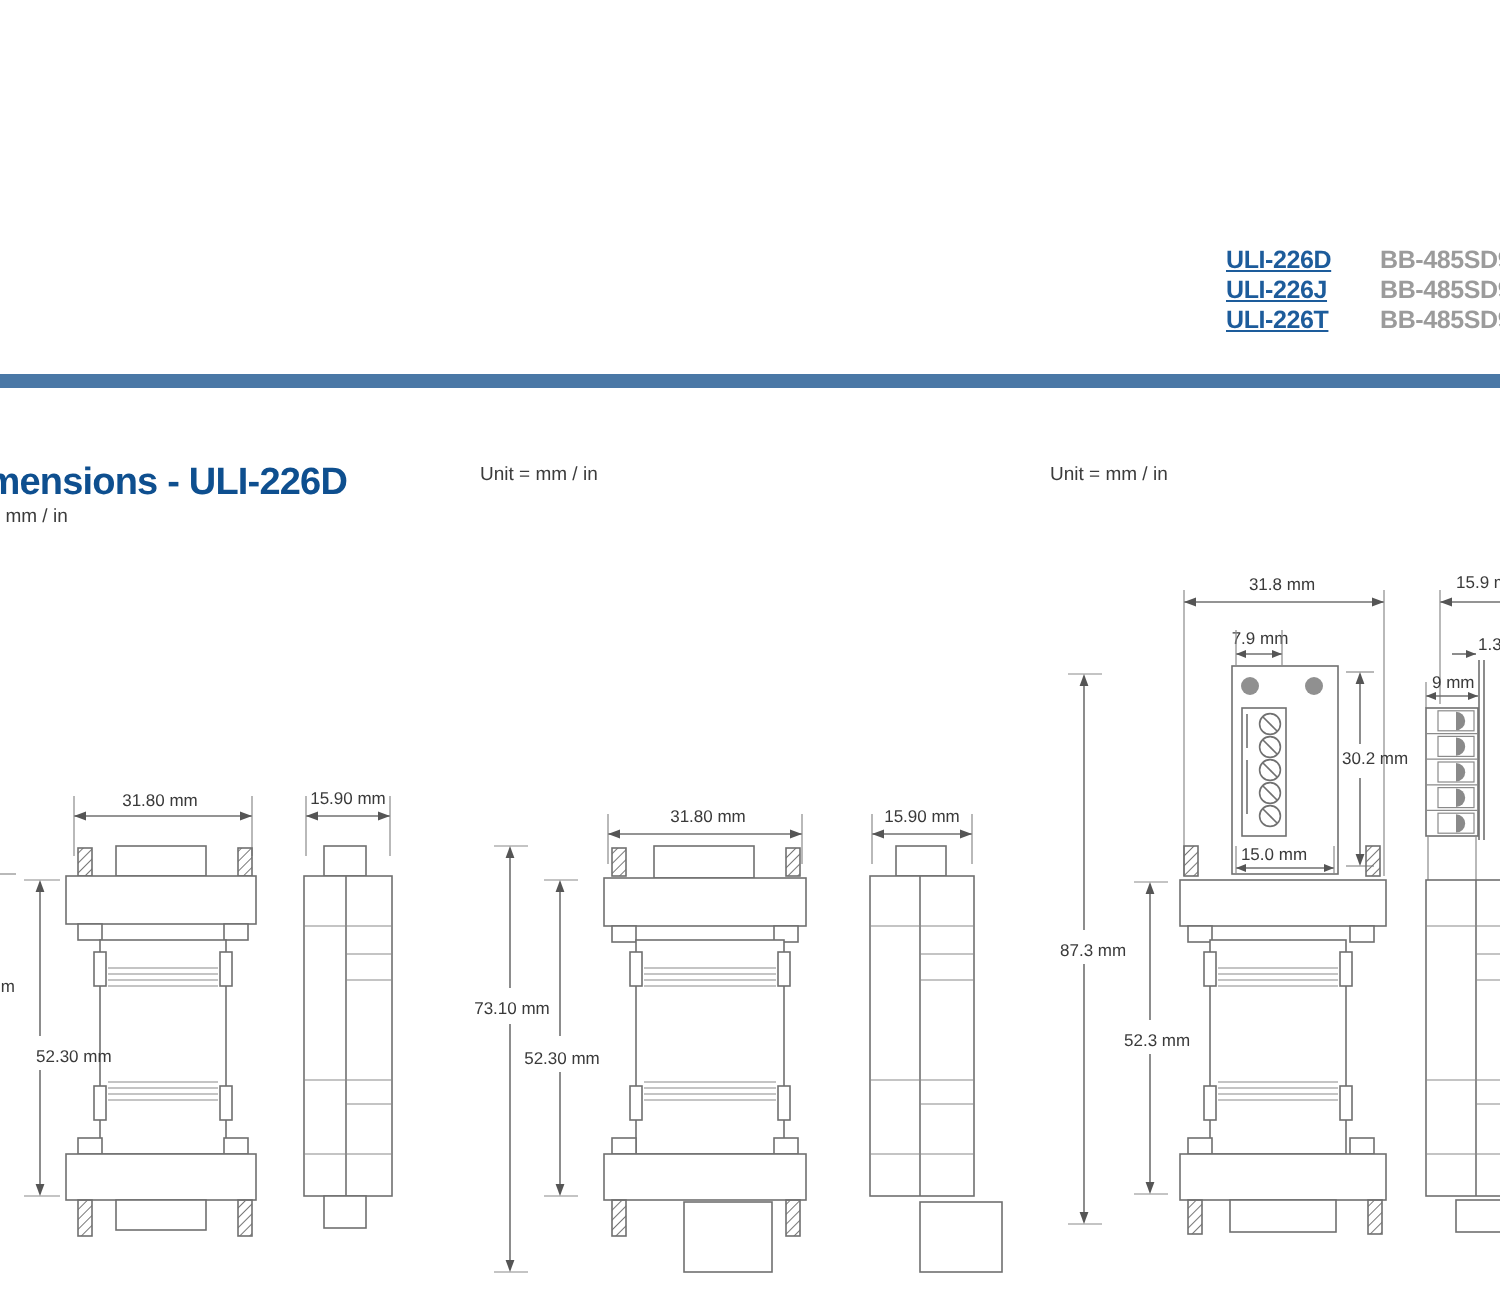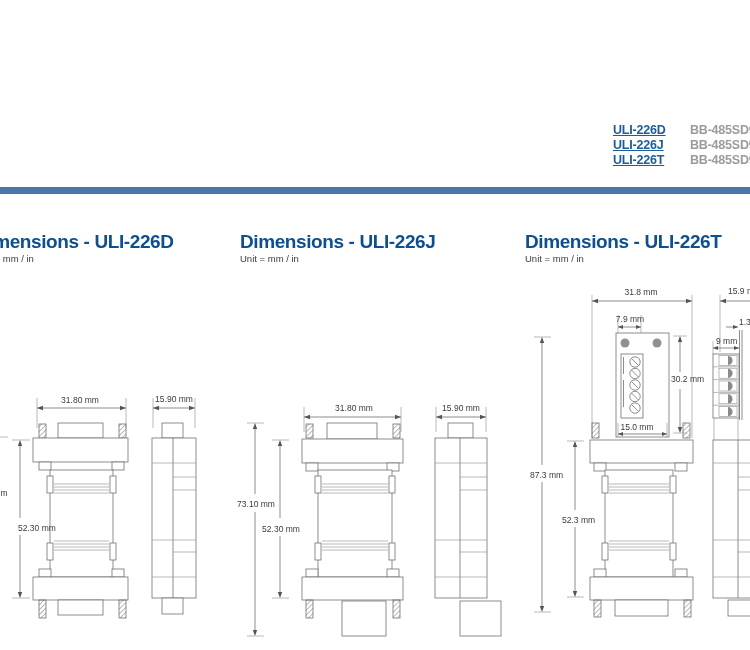--- a/index.html
+++ b/index.html
@@ -45,25 +45,23 @@
     <div class="row">
       <span class="m">ULI-226T</span><span class="a">BB-485SD9</span>
     </div>
   </div>
 
   <div class="sechead sh-d">
     <h2>Dimensions - ULI-226D</h2>
     <div class="unit">Unit = mm / in</div>
   </div>
   <div class="sechead sh-j">
-    <h2>Dimensions - ULI-226J</h2>
     <div class="unit">Unit = mm / in</div>
   </div>
   <div class="sechead sh-t">
-    <h2>Dimensions - ULI-226T</h2>
     <div class="unit">Unit = mm / in</div>
   </div>
 
   <svg class="svg-d" width="230" height="262" viewBox="0 388 230 262">
     <defs>
       <pattern id="hpa" width="3.5" height="3.5" patternUnits="userSpaceOnUse" patternTransform="rotate(45)">
         <line x1="0" y1="0" x2="0" y2="3.5" stroke="#777" stroke-width="1"></line>
       </pattern>
     </defs>
     <g>

